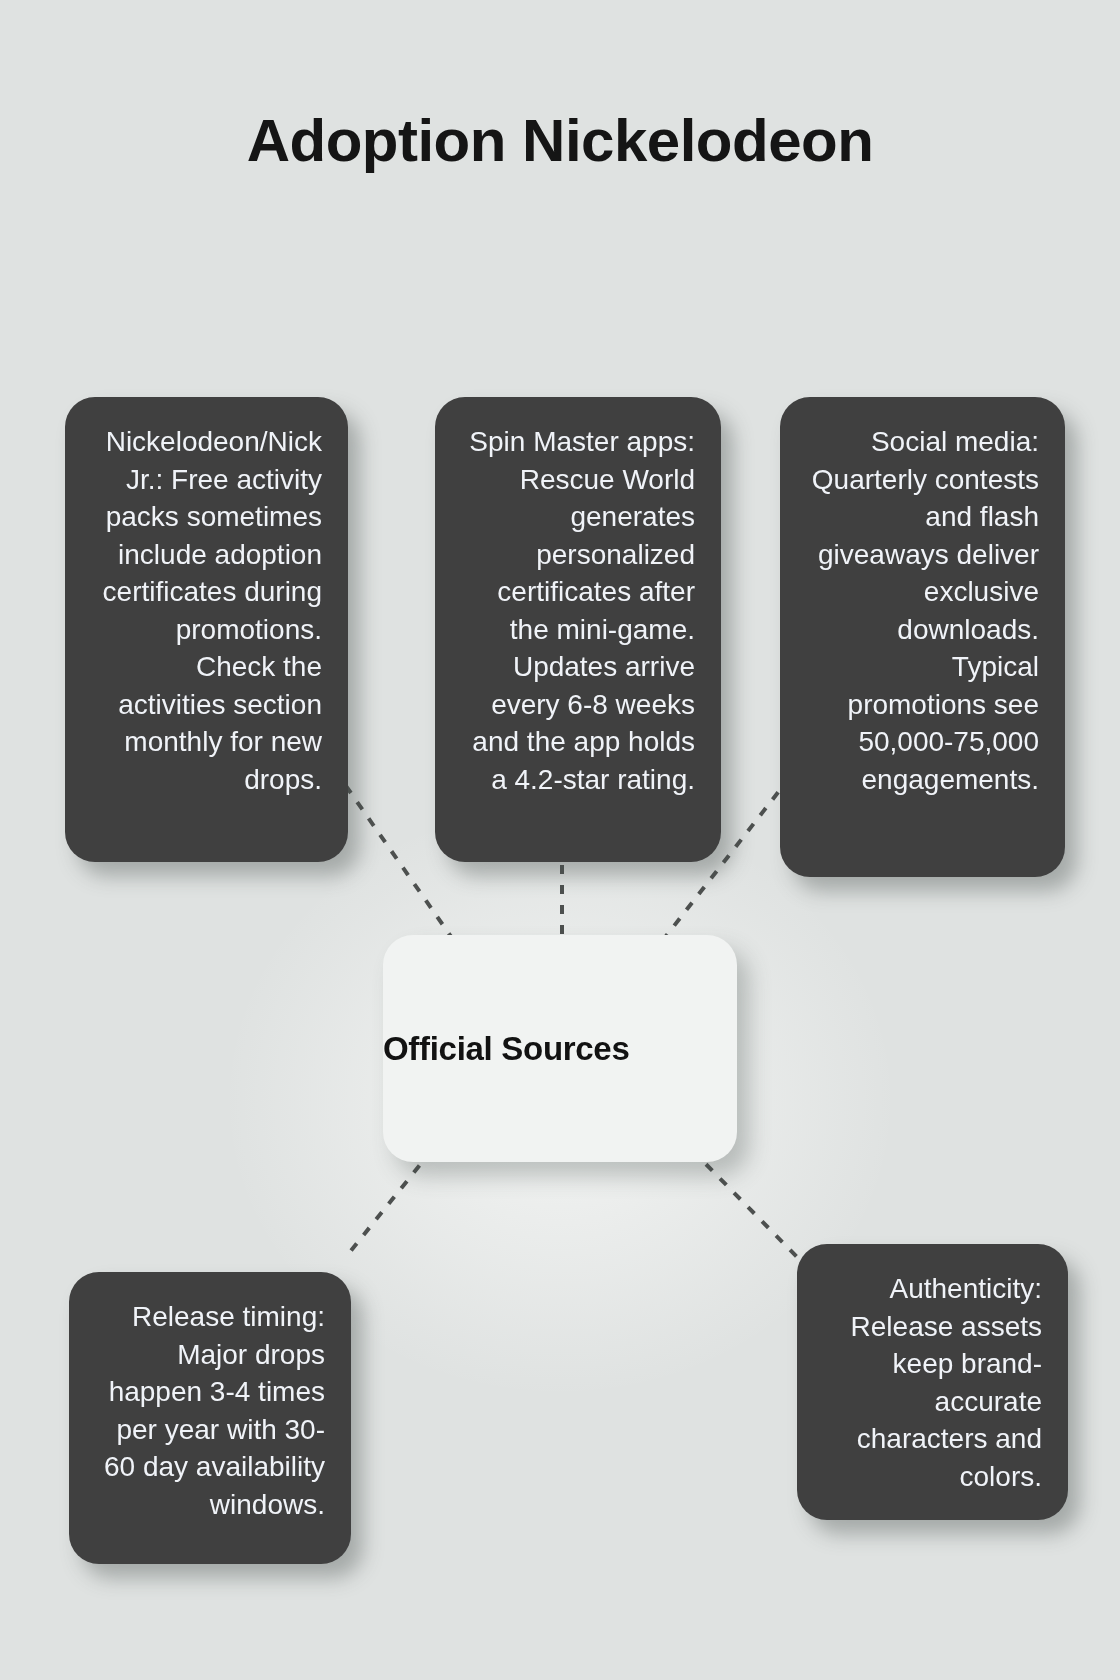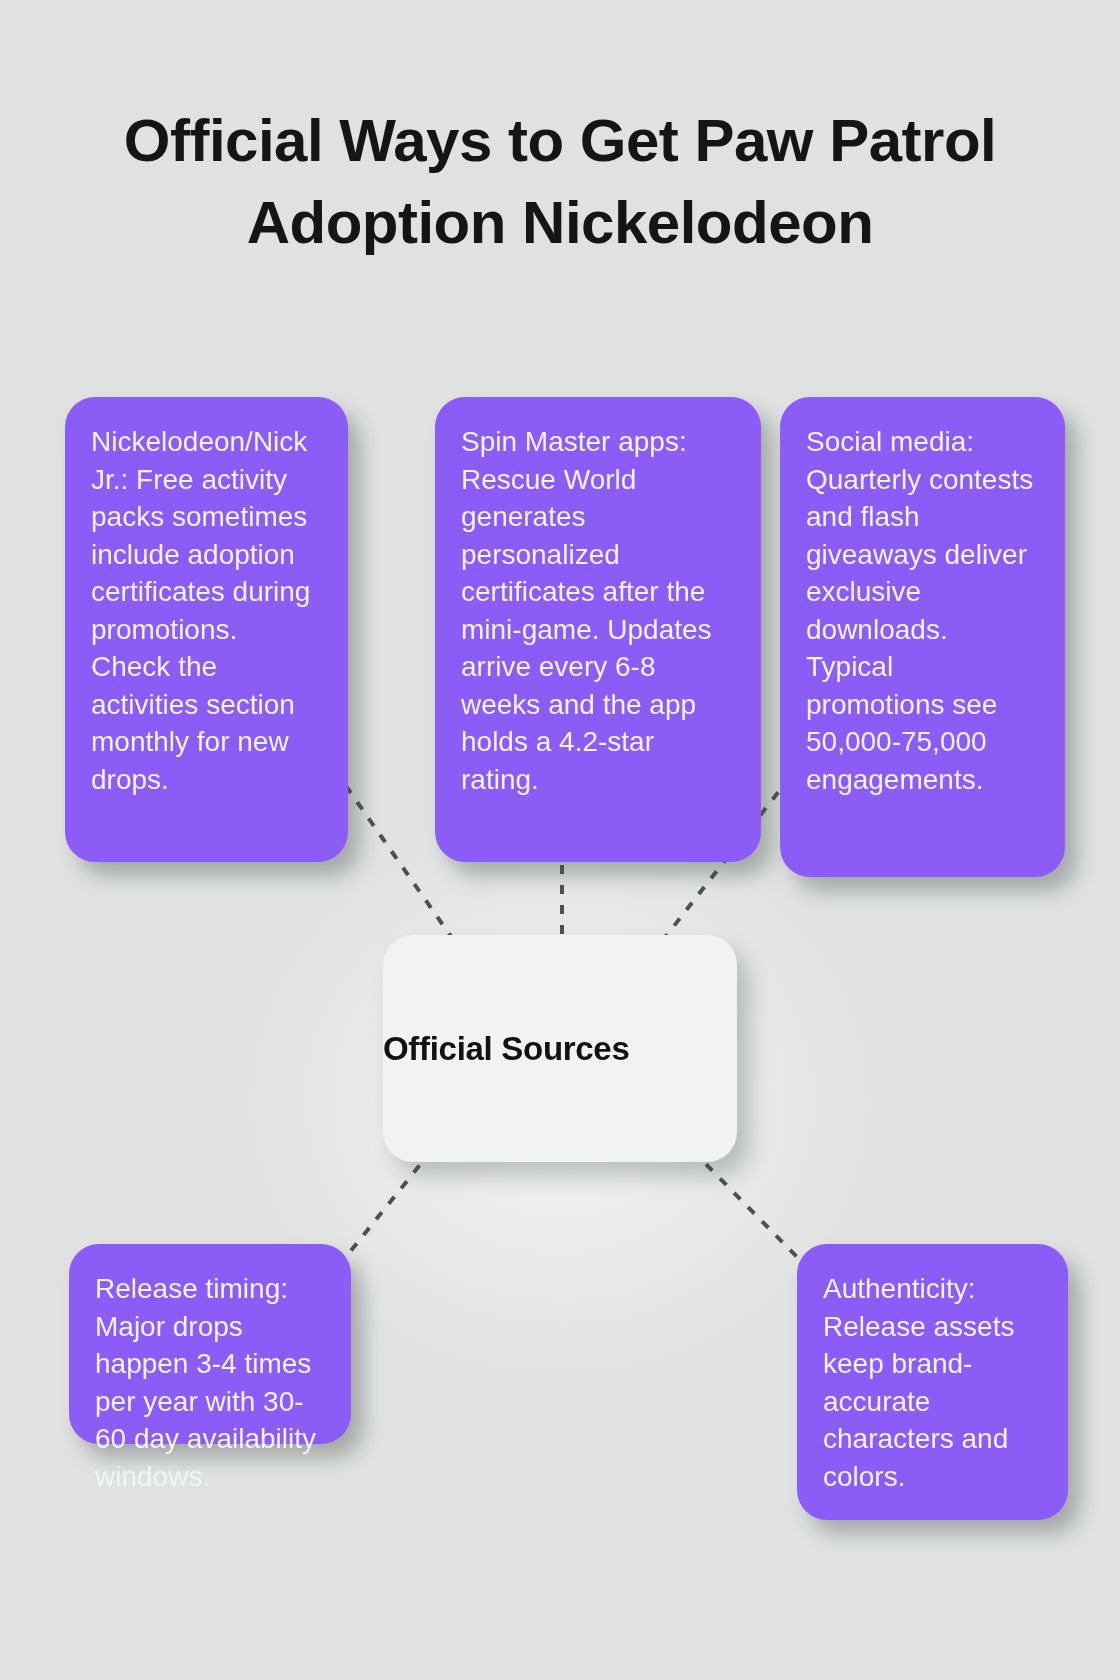--- a/index.html
+++ b/index.html
@@ -35,33 +35,34 @@
     left: 0; top: 0;
     width: 1120px; height: 1680px;
   }
   .connectors line {
     stroke: #4d504f;
     stroke-width: 4;
     stroke-dasharray: 9 11;
   }
   .node {
     position: absolute;
-    background: #8b5cf6;
+    background: #404040;
     border-radius: 30px;
     color: #f0f3f8;
     font-size: 28px;
     line-height: 1.34;
     padding: 26px;
     box-sizing: border-box;
     box-shadow: 12px 14px 20px rgba(70, 78, 76, 0.38);
+    text-align: right;
   }
   .n1 { left: 65px;  top: 397px;  width: 283px; height: 465px; }
-  .n2 { left: 435px; top: 397px;  width: 326px; height: 465px; }
+  .n2 { left: 435px; top: 397px;  width: 286px; height: 465px; }
   .n3 { left: 780px; top: 397px;  width: 285px; height: 480px; }
-  .n4 { left: 69px;  top: 1244px; width: 282px; height: 200px; }
+  .n4 { left: 69px;  top: 1272px; width: 282px; height: 292px; }
   .n5 { left: 797px; top: 1244px; width: 271px; height: 276px; }
   .center-node {
     position: absolute;
     left: 383px; top: 935px;
     width: 354px; height: 227px;
     background: #f1f3f2;
     border-radius: 30px;
     display: flex;
     align-items: center;
     justify-content: flex-start;
@@ -75,21 +76,20 @@
   }
 </style>
 </head>
 <body>
 
 <div class="canvas">
 
   <div class="glow"></div>
 
   <h1 class="title">
-    <span class="title-line">Official Ways to Get Paw Patrol</span>
     <span class="title-line">Adoption Nickelodeon</span>
   </h1>
 
   <svg class="connectors" viewBox="0 0 1120 1680" xmlns="http://www.w3.org/2000/svg">
     <line x1="300" y1="720" x2="452" y2="938"></line>
     <line x1="562" y1="845" x2="562" y2="942"></line>
     <line x1="815" y1="745" x2="663" y2="940"></line>
     <line x1="432" y1="1150" x2="345" y2="1258"></line>
     <line x1="692" y1="1150" x2="802" y2="1262"></line>
   </svg>

